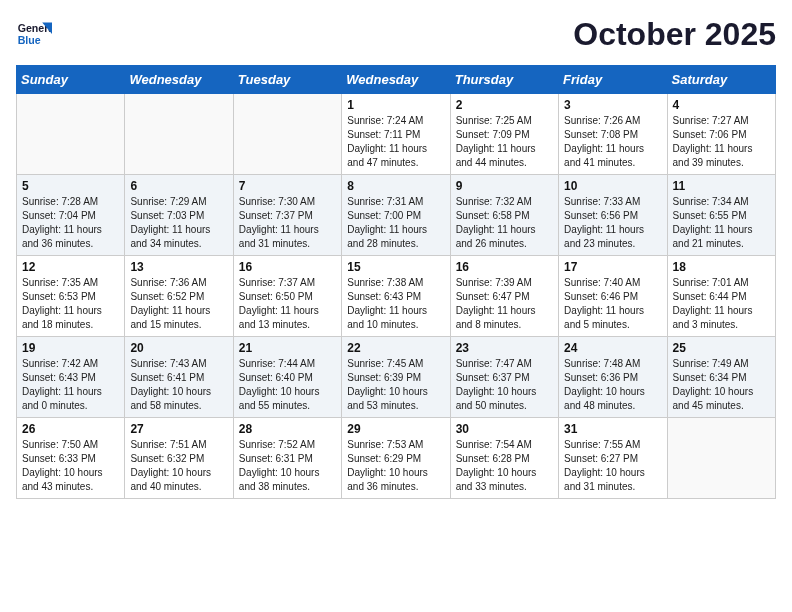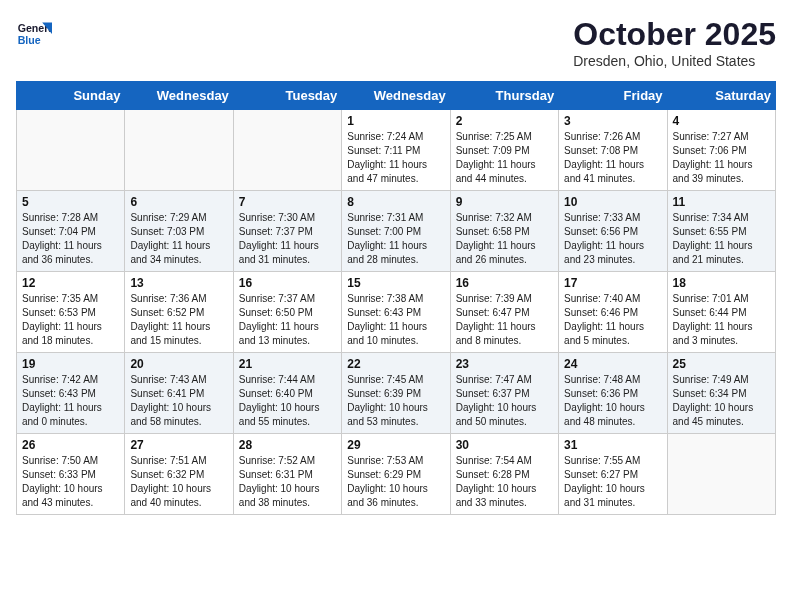--- a/index.html
+++ b/index.html
@@ -19,43 +19,44 @@
     .logo {
       display: flex;
       align-items: center;
       gap: 4px;
     }
     .logo-icon {
       width: 36px;
       height: 36px;
     }
     .title-block {
-      text-align: left;
+      text-align: center;
     }
     .month-title {
       font-size: 32px;
       font-weight: bold;
       color: #1a1a2e;
     }
     .location {
       font-size: 14px;
       color: #333;
     }
     .calendar {
       width: 100%;
       border-collapse: collapse;
       border: 1px solid #ccc;
     }
     .calendar th {
       background: #1565c0;
       color: #fff;
       font-size: 13px;
       padding: 6px 4px;
-      text-align: right;
+      text-align: left;
       border: 1px solid #1565c0;
+      font-style: italic;
     }
     .calendar td {
       vertical-align: top;
       border: 1px solid #ccc;
       padding: 4px 5px;
       font-size: 10.5px;
       color: #222;
       width: calc(100% / 7);
       height: 80px;
       background: #fff;
@@ -84,21 +85,20 @@
 <div class="header">
   <div class="logo">
     <svg class="logo-icon" viewBox="0 0 44 44" xmlns="http://www.w3.org/2000/svg">
       <text x="2" y="20" font-size="13" font-weight="bold" fill="#1a1a2e" font-family="Arial">General</text>
       <text x="2" y="34" font-size="13" font-weight="bold" fill="#1565c0" font-family="Arial">Blue</text>
       <polygon points="32,8 44,8 44,22" fill="#1565c0"></polygon>
     </svg>
   </div>
   <div class="title-block">
     <div class="month-title">October 2025</div>
-    <div class="location">Dresden, Ohio, United States</div>
   </div>
 </div>
 
 <table class="calendar">
   <thead>
     <tr>
       <th>Sunday</th>
       <th>Wednesday</th>
       <th>Tuesday</th>
       <th>Wednesday</th>

